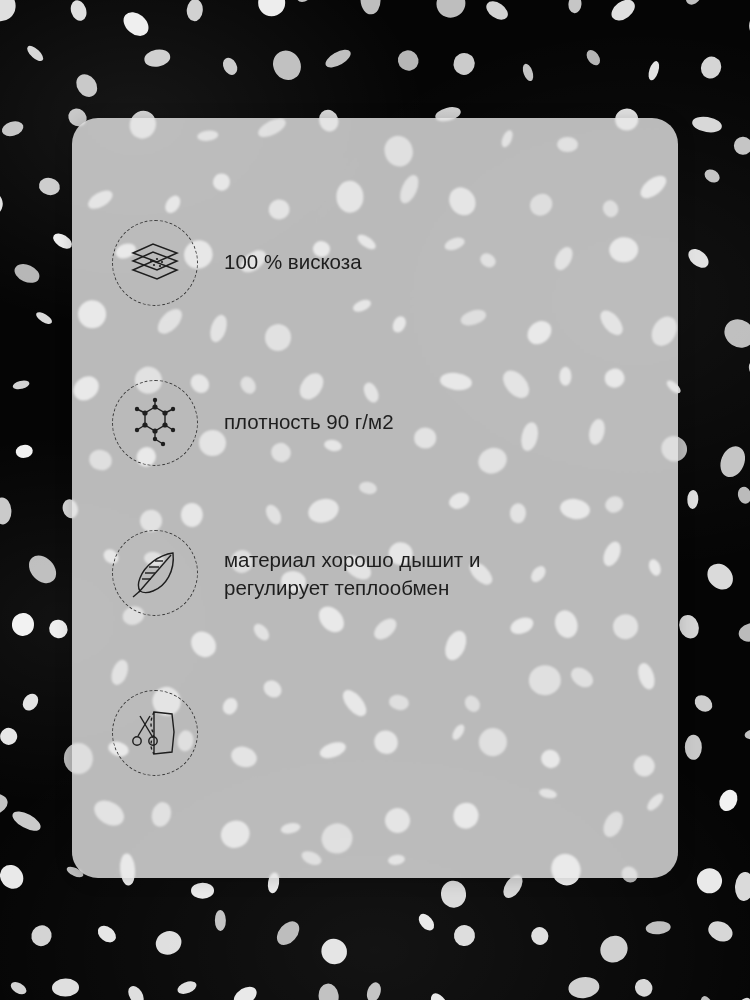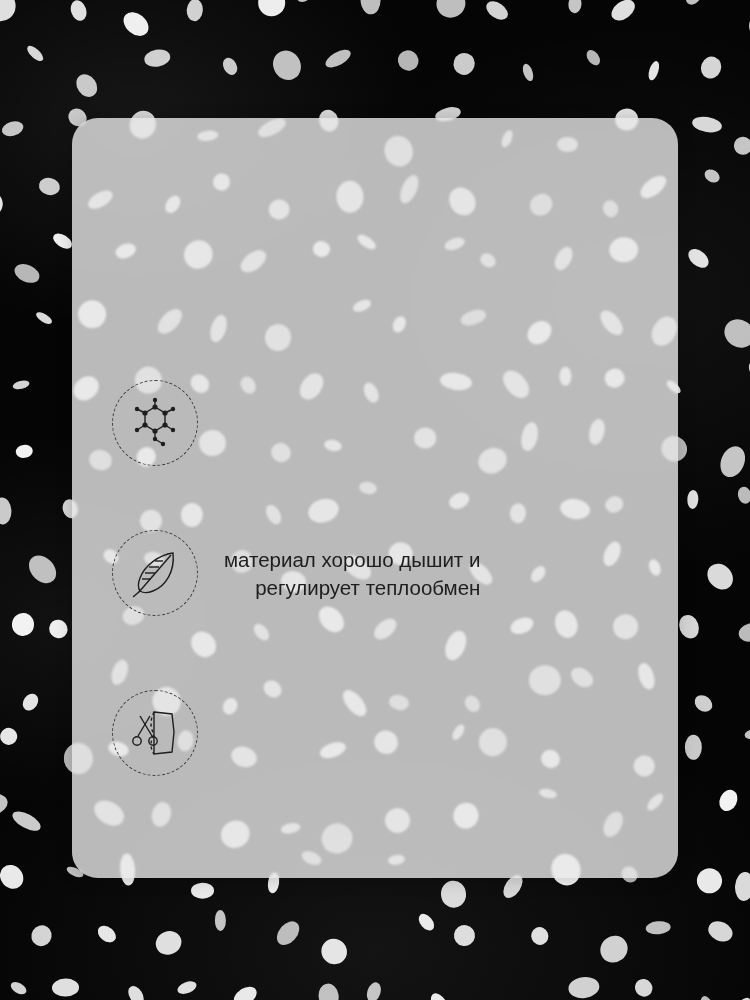--- a/index.html
+++ b/index.html
@@ -84,21 +84,21 @@
     white-space: pre-line;
   }
 
   #feature-0 { top: 102px; }
   #feature-1 { top: 262px; }
   #feature-2 { top: 412px; }
   #feature-3 { top: 572px; }
 
   #feature-0 .feature-text { padding-top: 28px; }
   #feature-1 .feature-text { padding-top: 28px; }
-  #feature-2 .feature-text { padding-top: 16px; text-align: right; }
+  #feature-2 .feature-text { padding-top: 16px; }
   #feature-3 .feature-text { padding-top: 0px; }
 </style>
 </head>
 <body>
 
 <div id="stage">
 
   <div class="dots-layer">
     <div class="sheen"></div>
 
@@ -314,20 +314,35 @@
       <div class="dot" style="left: 364.092px; top: 986.198px; width: 20.176px; height: 12.517px; background: rgb(242, 242, 242); transform: rotate(108.766deg); opacity: 0.8;"></div>
       <div class="dot" style="left: 425.767px; top: 998.738px; width: 28.9026px; height: 15.0328px; background: rgb(242, 242, 242); transform: rotate(61.2141deg); opacity: 0.97;"></div>
       <div class="dot" style="left: 567.957px; top: 976.836px; width: 31.3841px; height: 21.115px; background: rgb(242, 242, 242); transform: rotate(172.905deg); opacity: 0.86;"></div>
       <div class="dot" style="left: 635.471px; top: 979.414px; width: 17.243px; height: 17.921px; background: rgb(242, 242, 242); transform: rotate(143.64deg); opacity: 0.89;"></div>
       <div class="dot" style="left: 694.154px; top: 1003.24px; width: 27.8304px; height: 12.836px; background: rgb(242, 242, 242); transform: rotate(72.6359deg); opacity: 0.78;"></div>
       <div class="dot" style="left: 733.888px; top: 999.789px; width: 18.1817px; height: 10.4773px; background: rgb(242, 242, 242); transform: rotate(131.388deg); opacity: 0.91;"></div>
     </div>
 
   <div id="card">
 
+    <div class="feature" id="feature-0">
+      <div class="icon-circle">
+        <svg width="52" height="48" viewBox="0 0 52 48" fill="none" stroke="#1e1e1e" stroke-width="1.5">
+          <path d="M4 14 L24 5 L48 14 L28 23 Z"></path>
+          <path d="M4 22 L24 13 L48 22 L28 31 Z"></path>
+          <path d="M4 31 L24 22 L48 31 L28 40 Z"></path>
+          <circle cx="22" cy="22" r="1.1" fill="#1e1e1e" stroke="none"></circle>
+          <circle cx="28" cy="20" r="1.1" fill="#1e1e1e" stroke="none"></circle>
+          <circle cx="33" cy="23" r="1.1" fill="#1e1e1e" stroke="none"></circle>
+          <circle cx="25" cy="26" r="1.1" fill="#1e1e1e" stroke="none"></circle>
+          <circle cx="31" cy="27" r="1.1" fill="#1e1e1e" stroke="none"></circle>
+        </svg>
+      </div>
+      <div class="feature-text">100 % вискоза</div>
+    </div>
 
     <div class="feature" id="feature-1">
       <div class="icon-circle">
         <svg width="52" height="52" viewBox="0 0 52 52" fill="none" stroke="#1e1e1e" stroke-width="1.4">
           <path d="M26 10 L36 16 L36 28 L26 34 L16 28 L16 16 Z"></path>
           <path d="M26 10 L26 3"></path>
           <path d="M36 16 L44 12"></path>
           <path d="M36 28 L44 33"></path>
           <path d="M26 34 L26 42"></path>
           <path d="M16 28 L8 33"></path>
@@ -341,20 +356,21 @@
           <circle cx="16" cy="16" r="2.6" fill="#1e1e1e" stroke="none"></circle>
           <circle cx="26" cy="3" r="2.2" fill="#1e1e1e" stroke="none"></circle>
           <circle cx="44" cy="12" r="2.2" fill="#1e1e1e" stroke="none"></circle>
           <circle cx="44" cy="33" r="2.2" fill="#1e1e1e" stroke="none"></circle>
           <circle cx="26" cy="42" r="2.2" fill="#1e1e1e" stroke="none"></circle>
           <circle cx="8" cy="33" r="2.2" fill="#1e1e1e" stroke="none"></circle>
           <circle cx="8" cy="12" r="2.2" fill="#1e1e1e" stroke="none"></circle>
           <circle cx="34" cy="47" r="2.2" fill="#1e1e1e" stroke="none"></circle>
         </svg>
       </div>
+      <div class="feature-text">плотность 90 г/м2</div>
     </div>
 
     <div class="feature" id="feature-2">
       <div class="icon-circle">
         <svg width="52" height="52" viewBox="0 0 52 52" fill="none" stroke="#1e1e1e" stroke-width="1.4">
           <path d="M44 6 C30 8 16 18 11 31 C9 36 9 41 11 44 C14 46 19 46 24 44 C37 39 46 24 44 6 Z"></path>
           <path d="M42 8 L10 45"></path>
           <path d="M34 14 L26 14"></path>
           <path d="M30 20 L20 20"></path>
           <path d="M26 26 L16 26"></path>

